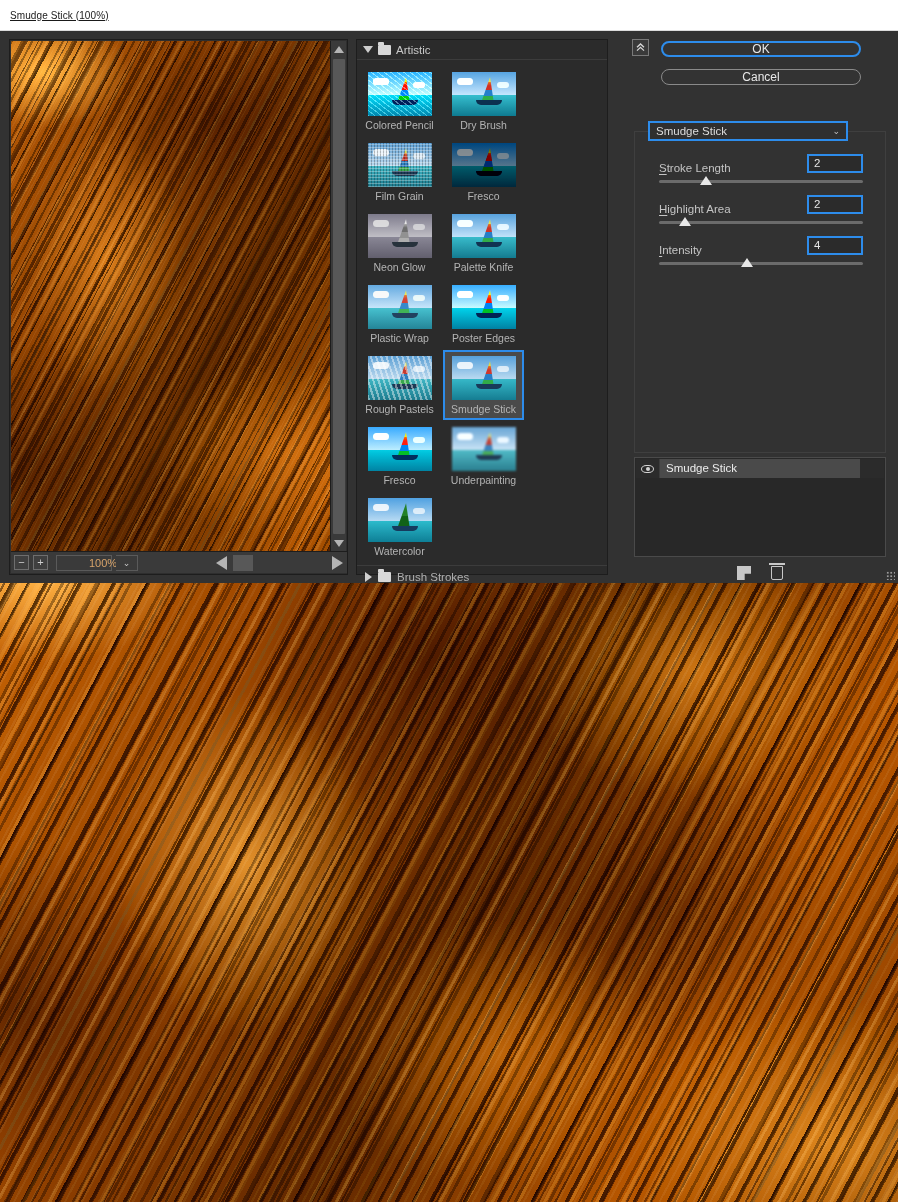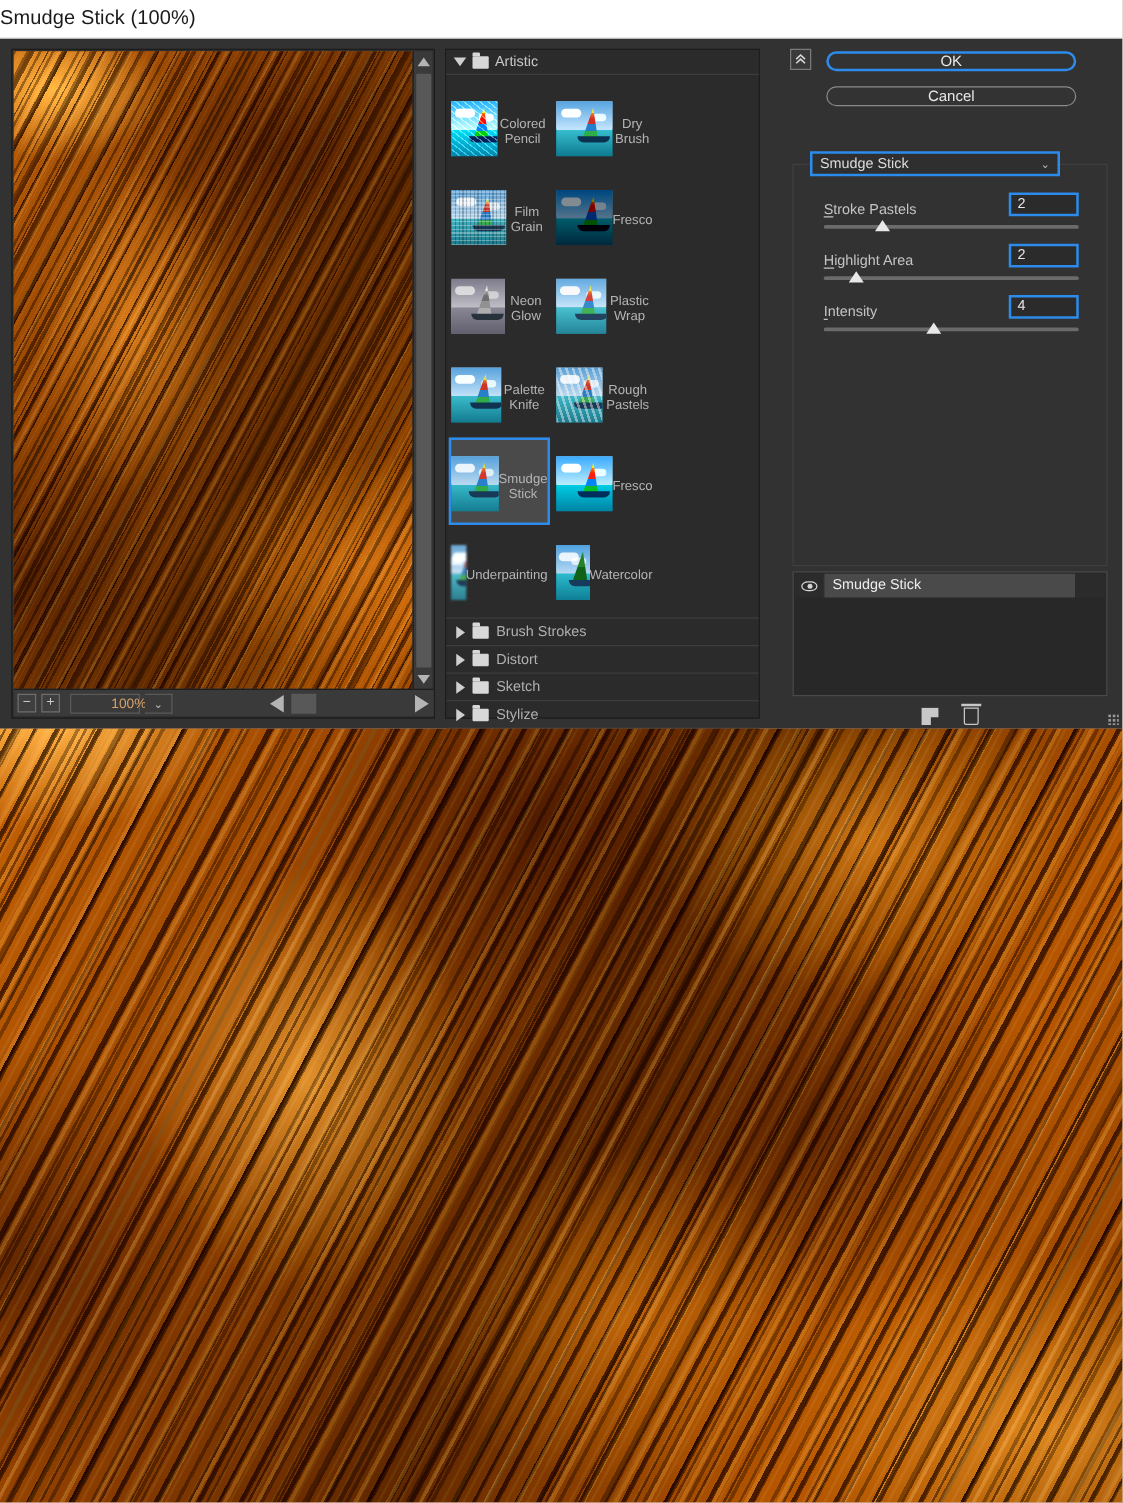--- a/index.html
+++ b/index.html
@@ -11,21 +11,21 @@
   }
   body { position: relative; }
 
   
   .titlebar {
     position: absolute; left: 0; top: 0; width: 898px; height: 31px;
     background: #ffffff; border-bottom: 1px solid #dcdcdc;
     display: flex; align-items: center;
   }
   .titlebar-text {
-    font-size: 16px; color: #1a1a1a; letter-spacing: .1px;
+    font-size: 10px; color: #1a1a1a; padding-left: 10px; letter-spacing: .1px; text-decoration: underline;
   }
 
   
   .dialog {
     position: absolute; left: 0; top: 31px; width: 898px; height: 552px;
     background: #323232;
   }
 
   
   .preview-pane {
@@ -121,21 +121,21 @@
     background: #d8d8d8; border-radius: 1px 1px 0 0;
   }
   .cat-label { font-size: 11.5px; color: #c8c8c8; }
 
   .grid {
     padding: 6px 0 2px 0; display: flex; flex-wrap: wrap;
     justify-content: flex-start;
   }
   .cell {
     width: 81px; height: 70px; margin: 0 1px 1px 2px;
-    display: flex; flex-direction: row; align-items: center;
+    display: flex; flex-direction: column; align-items: center;
     padding-top: 4px; border: 2px solid transparent;
   }
   .cell.selected { border-color: #2d8ceb; background: #4a4a4a; }
   .thumb {
     width: 64px; height: 44px; overflow: hidden; position: relative;
     background: linear-gradient(#8fc4e8, #bfe0f0 48%, #2f9cb0 52%, #1d7d92);
   }
   .thumb .sky { position:absolute; left:0; top:0; right:0; height:52%;
     background: linear-gradient(#5b9fd4, #bcd9ee); }
   .thumb .sea { position:absolute; left:0; bottom:0; right:0; height:48%;
@@ -384,40 +384,51 @@
             <div class="sky"></div>
             <div class="sea"></div>
             <div class="cloud"></div>
             <div class="cloud2"></div>
             <div class="sail"></div>
             <div class="hull"></div>
           </div>
           <div class="cell-label">Neon Glow</div>
         </div>
         <div class="cell">
+          <div class="thumb fx-knife">
+            <div class="sky"></div>
+            <div class="sea"></div>
+            <div class="cloud"></div>
+            <div class="cloud2"></div>
+            <div class="sail"></div>
+            <div class="hull"></div>
+          </div>
+          <div class="cell-label">Palette Knife</div>
+        </div>
+        <div class="cell">
           <div class="thumb fx-plastic">
             <div class="sky"></div>
             <div class="sea"></div>
             <div class="cloud"></div>
             <div class="cloud2"></div>
             <div class="sail"></div>
             <div class="hull"></div>
           </div>
           <div class="cell-label">Plastic Wrap</div>
         </div>
         <div class="cell">
-          <div class="thumb fx-knife">
-            <div class="sky"></div>
-            <div class="sea"></div>
-            <div class="cloud"></div>
-            <div class="cloud2"></div>
-            <div class="sail"></div>
-            <div class="hull"></div>
-          </div>
-          <div class="cell-label">Palette Knife</div>
+          <div class="thumb fx-poster">
+            <div class="sky"></div>
+            <div class="sea"></div>
+            <div class="cloud"></div>
+            <div class="cloud2"></div>
+            <div class="sail"></div>
+            <div class="hull"></div>
+          </div>
+          <div class="cell-label">Poster Edges</div>
         </div>
         <div class="cell">
           <div class="thumb fx-rough">
             <div class="sky"></div>
             <div class="sea"></div>
             <div class="cloud"></div>
             <div class="cloud2"></div>
             <div class="sail"></div>
             <div class="hull"></div>
           </div>
@@ -501,21 +512,21 @@
     <div class="collapse-btn">
       <svg width="9" height="9" viewBox="0 0 9 9">
         <path d="M1 4.3 L4.5 1 L8 4.3" fill="none" stroke="#d8d8d8" stroke-width="1.3"></path>
         <path d="M1 7.6 L4.5 4.3 L8 7.6" fill="none" stroke="#d8d8d8" stroke-width="1.3"></path>
       </svg>
     </div>
     <div class="btn-pill btn-ok">OK</div>
     <div class="btn-pill btn-cancel">Cancel</div>
 
     <div class="params">
-        <div class="param p1"><span class="p-label"><u>S</u><span>troke Pastels</span></span><span class="p-input">2</span><span class="track">
+        <div class="param p1"><span class="p-label"><u>S</u><span>troke Length</span></span><span class="p-input">2</span><span class="track">
             <span class="knob" style="left:20%"></span>
           </span></div>
         <div class="param p2"><span class="p-label"><u>H</u><span>ighlight Area</span></span><span class="p-input">2</span><span class="track">
             <span class="knob" style="left:10%"></span>
           </span></div>
         <div class="param p3"><span class="p-label"><u>I</u><span>ntensity</span></span><span class="p-input">4</span><span class="track">
             <span class="knob" style="left:40%"></span>
           </span></div>
       </div>
 

